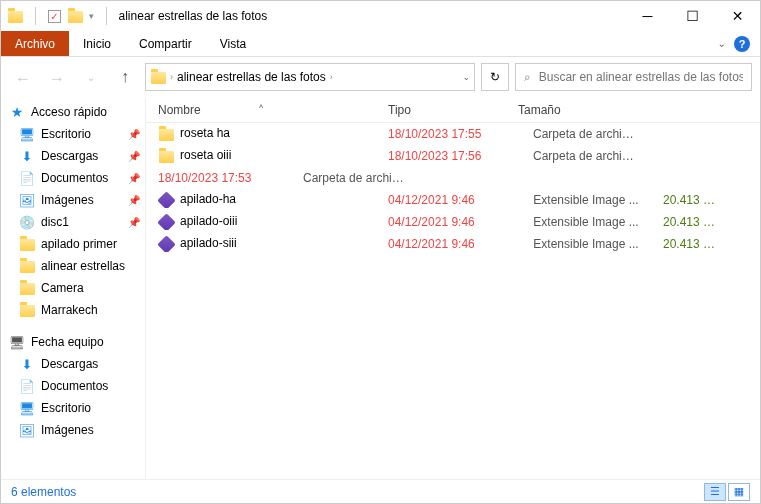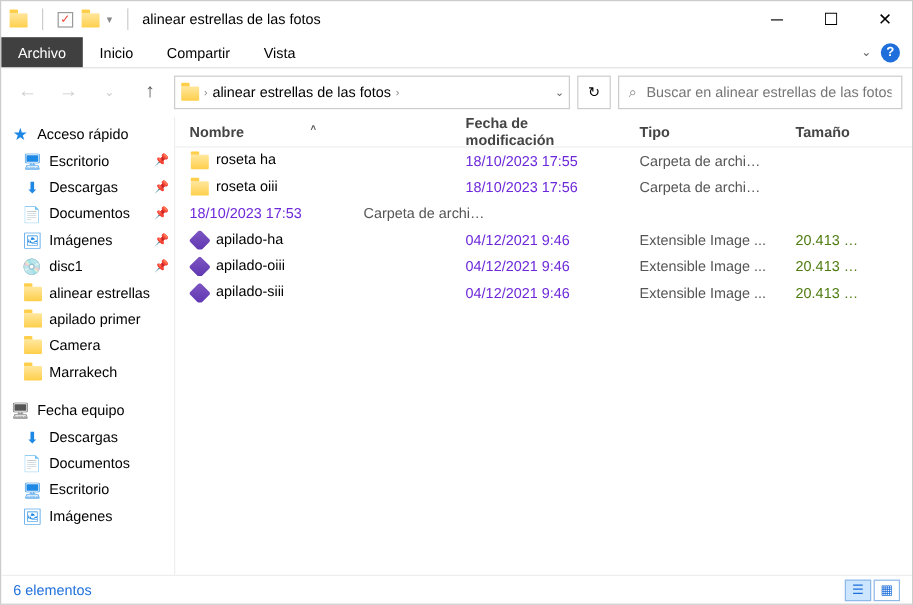--- a/index.html
+++ b/index.html
@@ -7,21 +7,21 @@
 
 .titlebar { height:30px; display:flex; align-items:center; padding:0 0 0 6px; }
 .tb-icons { display:flex; gap:6px; align-items:center; }
 .tb-sep { width:1px; height:18px; background:#ccc; margin:0 6px; }
 .tb-title { margin-left:6px; }
 .winbtns { margin-left:auto; display:flex; }
 .winbtn { width:45px; height:30px; display:flex; align-items:center; justify-content:center; cursor:pointer; font-size:14px; }
 
 .ribbonbar { height:26px; display:flex; align-items:stretch; border-bottom:1px solid #e0e0e0; }
 .rtab { padding:0 14px; display:flex; align-items:center; cursor:pointer; }
-.rtab.file { background:#404040; color:#fff; }
+.rtab.file { background:#c2410c; color:#fff; }
 .rhelp { margin-left:auto; display:flex; align-items:center; gap:8px; padding-right:10px; }
 .helpicon { width:16px; height:16px; border-radius:50%; background:#1e6fdb; color:#fff; display:flex; align-items:center; justify-content:center; font-weight:bold; font-size:11px; }
 
 .navbar { height:40px; display:flex; align-items:center; padding:4px 8px; gap:6px; }
 .navbtn { width:28px; height:28px; display:flex; align-items:center; justify-content:center; color:#555; cursor:pointer; font-size:16px; }
 .navbtn.dis { color:#ccc; }
 .addr { flex:0 0 330px; height:28px; border:1px solid #ccc; display:flex; align-items:center; padding:0 4px; gap:4px; }
 .crumb { display:flex; align-items:center; gap:4px; cursor:pointer; }
 .crumb-chev { color:#888; font-size:9px; }
 .addr-drop { margin-left:auto; color:#666; font-size:9px; cursor:pointer; }
@@ -30,34 +30,34 @@
 .search input { border:none; outline:none; flex:1; color:#15803d;text-align:right; }
 
 .body { flex:1; display:flex; overflow:hidden; }
 .sidebar { width:145px; border-right:1px solid #eee; overflow-y:auto; padding:4px 0; }
 .sb-item { display:flex; align-items:center; height:22px; padding:0 4px 0 18px; cursor:pointer; gap:6px; white-space:nowrap; overflow:hidden; }
 .sb-item.header { padding-left:8px; font-weight:400; }
 .pin { margin-left:auto; color:#888; font-size:10px; }
 .spacer { height:10px; }
 
 .main { flex:1; display:flex; flex-direction:column; }
-.colheads { height:26px; display:flex; align-items:center; border-bottom:1px solid #eee; color:#444;font-weight:bold; }
+.colheads { height:26px; display:flex; align-items:center; border-bottom:1px solid #eee; color:#444; }
 .ch { padding:0 12px; position:relative; cursor:pointer; }
 .ch.name { flex:0 0 230px; display:flex; align-items:center; }
 .ch.mod { flex:0 0 145px; }
 .ch.type { flex:0 0 130px; }
 .ch.size { flex:0 0 80px; }
 .sort-ind { position:absolute; top:-1px; left:50%; transform:translateX(-50%); font-size:8px; color:#555; }
 
 .filelist { flex:1; overflow:auto; }
 .row { display:flex; align-items:center; height:22px; cursor:pointer; }
 .cell { padding:0 12px; white-space:nowrap; overflow:hidden; text-overflow:ellipsis; }
 .cell.name { flex:0 0 230px; display:flex; gap:6px; }
-.cell.mod { flex:0 0 145px; color:#6d28d9; }
-.cell.type { flex:0 0 130px; color:#555; }
+.cell.mod { flex:0 0 145px; color:#ef4444; }
+.cell.type { flex:0 0 130px; color:#555;text-align:center; }
 .cell.size { flex:0 0 80px; color:#4d7c0f; text-align:right; }
 
 .status { height:24px; border-top:1px solid #eee; display:flex; align-items:center; padding:0 10px; color:#1e6fdb; }
 .viewbtns { margin-left:auto; display:flex; gap:2px; }
 .vbtn { width:22px; height:18px; border:1px solid #8fb8e8; display:flex; align-items:center; justify-content:center; cursor:pointer; color:#1e6fdb; font-size:11px; }
 .vbtn.active { background:#cde6ff; }
 
 
 .ico { width:16px; height:16px; display:inline-flex; align-items:center; justify-content:center; flex-shrink:0; }
 .ico-folder { background:linear-gradient(#ffe79e,#ffcf4b); border-radius:1px; position:relative; height:12px; width:15px; margin-top:2px; }
@@ -169,27 +169,27 @@
           <span class="ico">
             <span class="ico-disc">💿</span>
           </span>
           <span>disc1</span>
           <span class="pin">📌</span>
         </div>
         <div class="sb-item">
           <span class="ico">
             <span class="ico-folder"></span>
           </span>
+          <span>apilado primer</span>
+        </div>
+        <div class="sb-item">
+          <span class="ico">
+            <span class="ico-folder"></span>
+          </span>
           <span>alinear estrellas</span>
-        </div>
-        <div class="sb-item">
-          <span class="ico">
-            <span class="ico-folder"></span>
-          </span>
-          <span>apilado primer</span>
         </div>
         <div class="sb-item">
           <span class="ico">
             <span class="ico-folder"></span>
           </span>
           <span>Camera</span>
         </div>
         <div class="sb-item">
           <span class="ico">
             <span class="ico-folder"></span>
@@ -229,21 +229,20 @@
         </div>
       </div>
   </div>
 
   <div class="main">
     <div class="colheads">
       <div class="ch name">
           <span>Nombre</span>
           <span class="sort-ind">˄</span>
         </div>
-      <div class="ch mod">Fecha de modificación</div>
       <div class="ch type">Tipo</div>
       <div class="ch size">Tamaño</div>
     </div>
     <div class="filelist" id="filelist">
         <div class="row">
           <div class="cell name">
             <span class="ico">
               <span class="ico-folder"></span>
             </span>
             <span>roseta ha</span>

